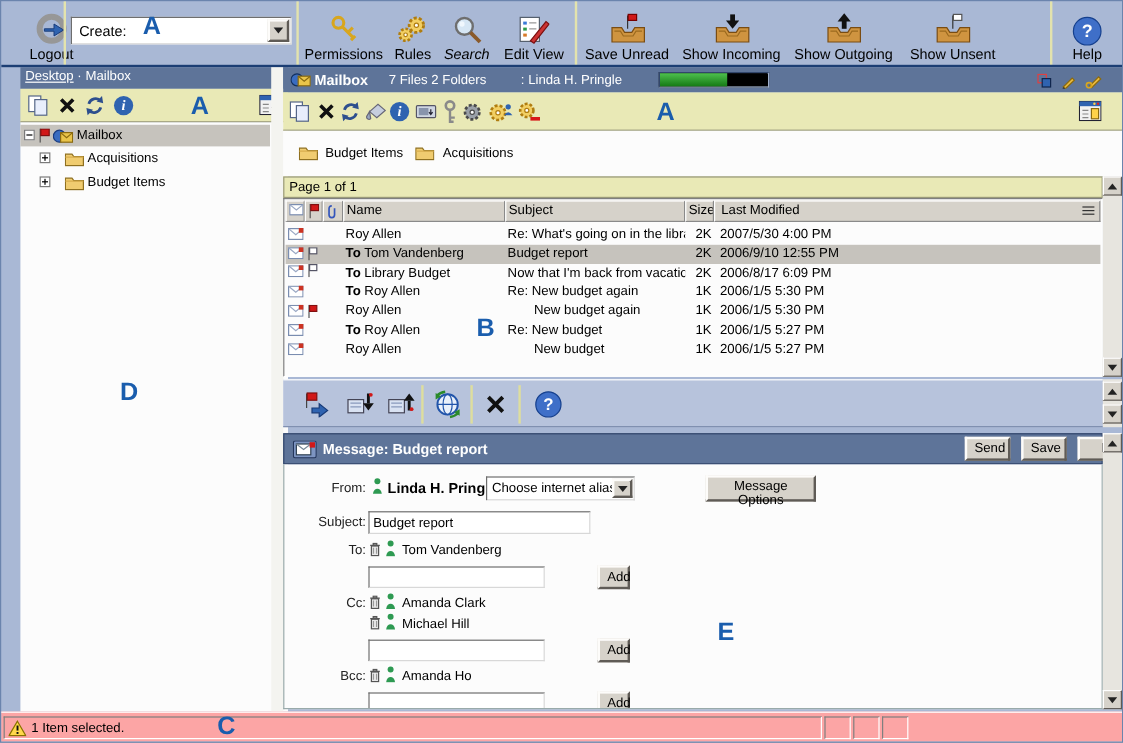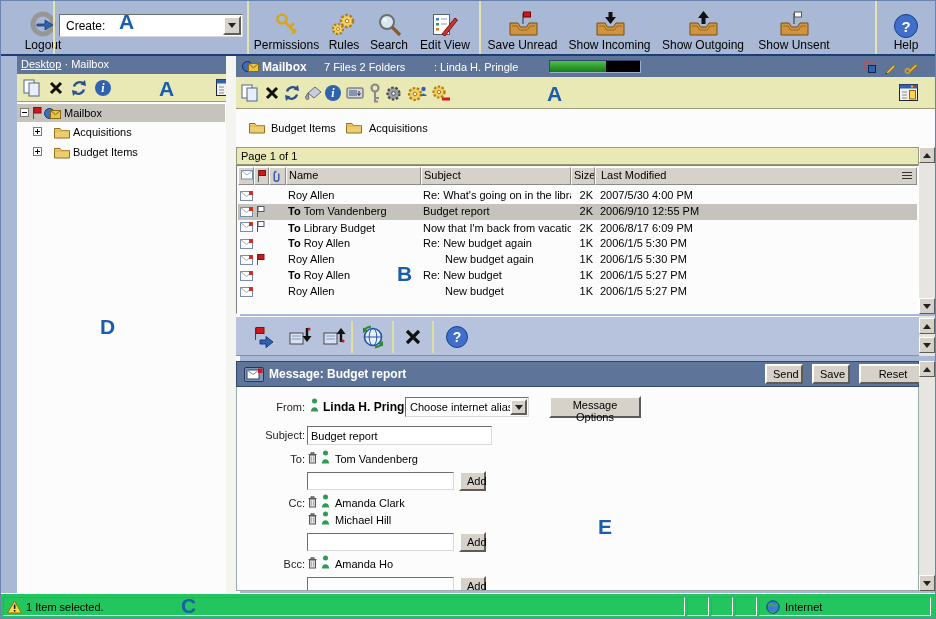--- a/index.html
+++ b/index.html
@@ -8,21 +8,21 @@
     font-family:"Liberation Sans",sans-serif;font-size:11px;color:#000;
     border:1px solid #6b84ad;overflow:hidden;}
   .abs{position:absolute;}
   .navy{background:#1c3e74;}
   .slate{background:#5e7499;color:#fff;}
   .ybar{background:#e9e9b6;}
   .white{background:#fcfcfc;}
   .sunken{border:1px solid;border-color:#7f7f7f #ffffff #ffffff #7f7f7f;}
   .field{background:#fff;border:1px solid;border-color:#6e6e6e #d8d8d8 #d8d8d8 #6e6e6e;}
   .btn3d{background:#d6d2ca;border:2px solid;border-color:#fdfcfa #5f5b56 #5f5b56 #fdfcfa;
-    font-family:"Liberation Sans",sans-serif;font-size:11px;color:#000;text-align:center;cursor:default;}
+    font-family:"Liberation Sans",sans-serif;font-size:11px;color:#000;text-align:center;cursor:default;margin-left:39px;}
   .sb{background:#e7e5df;}
   .sbbtn{width:16px;height:16px;background:#d6d2ca;border:1px solid;border-color:#fff #5f5b56 #5f5b56 #fff;
     display:flex;align-items:center;justify-content:center;}
   .tri-up{width:0;height:0;border-left:4px solid transparent;border-right:4px solid transparent;border-bottom:5px solid #222;}
   .tri-down{width:0;height:0;border-left:4px solid transparent;border-right:4px solid transparent;border-top:5px solid #222;}
   .ann{position:absolute;z-index:60;color:#1a5dad;font-weight:bold;font-size:21px;line-height:1;
     font-family:"Liberation Sans",sans-serif;}
   
   #topbar{left:0;top:0;width:936px;height:53px;}
   .topbtn{position:absolute;top:2px;height:49px;display:flex;flex-direction:column;
@@ -101,21 +101,21 @@
       <span class="ic">
         <svg width="28" height="26">
             <circle cx="17" cy="9" r="6" fill="#f2cf63" stroke="#b07d10" stroke-width="2.4" stroke-dasharray="2.6 1.7"></circle>
         <circle cx="17" cy="9" r="1.8" fill="#fff" stroke="#b07d10"></circle>
         <circle cx="8" cy="17" r="5" fill="#f2cf63" stroke="#b07d10" stroke-width="2.2" stroke-dasharray="2.2 1.6"></circle>
         <circle cx="8" cy="17" r="1.5" fill="#fff" stroke="#b07d10"></circle>
           </svg>
       </span>
       <span class="lbl">Rules</span>
     </div>
-    <div class="topbtn" style="left:364px;width:48px;">
+    <div class="topbtn" style="left:364px;width:48px;font-style:italic;">
       <span class="ic">
         <svg width="26" height="26">
             <circle cx="11" cy="10" r="7" fill="#d6e6f4" stroke="#6e6e6e" stroke-width="2"></circle>
         <circle cx="9" cy="8" r="2.2" fill="#f0f7fd"></circle>
         <line x1="16" y1="15" x2="24" y2="23" stroke="#8a5a2b" stroke-width="3.2"></line>
           </svg>
       </span>
       <span class="lbl">Search</span>
     </div>
     <div class="topbtn" style="left:412px;width:64px;">
@@ -725,44 +725,34 @@
         <span class="sbbtn" style="position:absolute;top:0;">
             <span class="tri-up"></span>
           </span>
         <span class="sbbtn" style="position:absolute;bottom:0;">
             <span class="tri-down"></span>
           </span>
       </div>
     </div>
   </div>
 
-  <div class="abs" style="left:0;top:592px;width:936px;height:25px;background:#22c55e;border-top:1px solid #fff;">
+  <div class="abs" style="left:0;top:592px;width:936px;height:25px;background:#fca5a5;border-top:1px solid #fff;">
     <div class="abs sunken" style="left:2px;top:3px;width:682px;height:19px;">
       <span class="abs" style="left:3px;top:2px;">
         <svg width="15" height="14">
             <path d="M7.5 1 L14.5 13 H0.5 Z" fill="#ffd84a" stroke="#8a7200"></path>
         <rect x="6.8" y="4.6" width="1.6" height="4.2" fill="#111"></rect>
             <rect x="6.8" y="10" width="1.6" height="1.6" fill="#111"></rect>
           </svg>
       </span>
       <span class="abs" style="left:22px;top:3px;">1 Item selected.</span>
     </div>
     <div class="abs sunken" style="left:686px;top:3px;width:22px;height:19px;"></div>
     <div class="abs sunken" style="left:710px;top:3px;width:22px;height:19px;"></div>
     <div class="abs sunken" style="left:734px;top:3px;width:22px;height:19px;"></div>
-    <div class="abs sunken" style="left:758px;top:3px;width:172px;height:19px;">
-      <span class="abs" style="left:6px;top:2px;">
-        <svg width="14" height="14">
-            <circle cx="7" cy="7" r="6.2" fill="#3a7ad8" stroke="#123a7a"></circle>
-        <path d="M2 4.5 q2.5 -2.5 5 -0.5 t4.5 -0.5 l0.8 2 q-3 2 -5.3 0.5 t-5 0.5 z" fill="#3faa3f"></path>
-        <path d="M3.5 10 q2.5 2.2 5.5 0.5 l-1 2.2 q-2.8 0.8 -4.5 -1.2 z" fill="#3faa3f"></path>
-          </svg>
-      </span>
-      <span class="abs" style="left:25px;top:3px;">Internet</span>
-    </div>
   </div>
   <div class="abs navy" style="left:0;top:617px;width:936px;height:2px;"></div>
 
   <span class="ann" style="left:118px;top:10px;">A</span>
   <span class="ann" style="left:158px;top:77px;">A</span>
   <span class="ann" style="left:546px;top:82px;">A</span>
   <span class="ann" style="left:396px;top:262px;">B</span>
   <span class="ann" style="left:180px;top:594px;">C</span>
   <span class="ann" style="left:99px;top:315px;">D</span>
   <span class="ann" style="left:597px;top:515px;">E</span>

